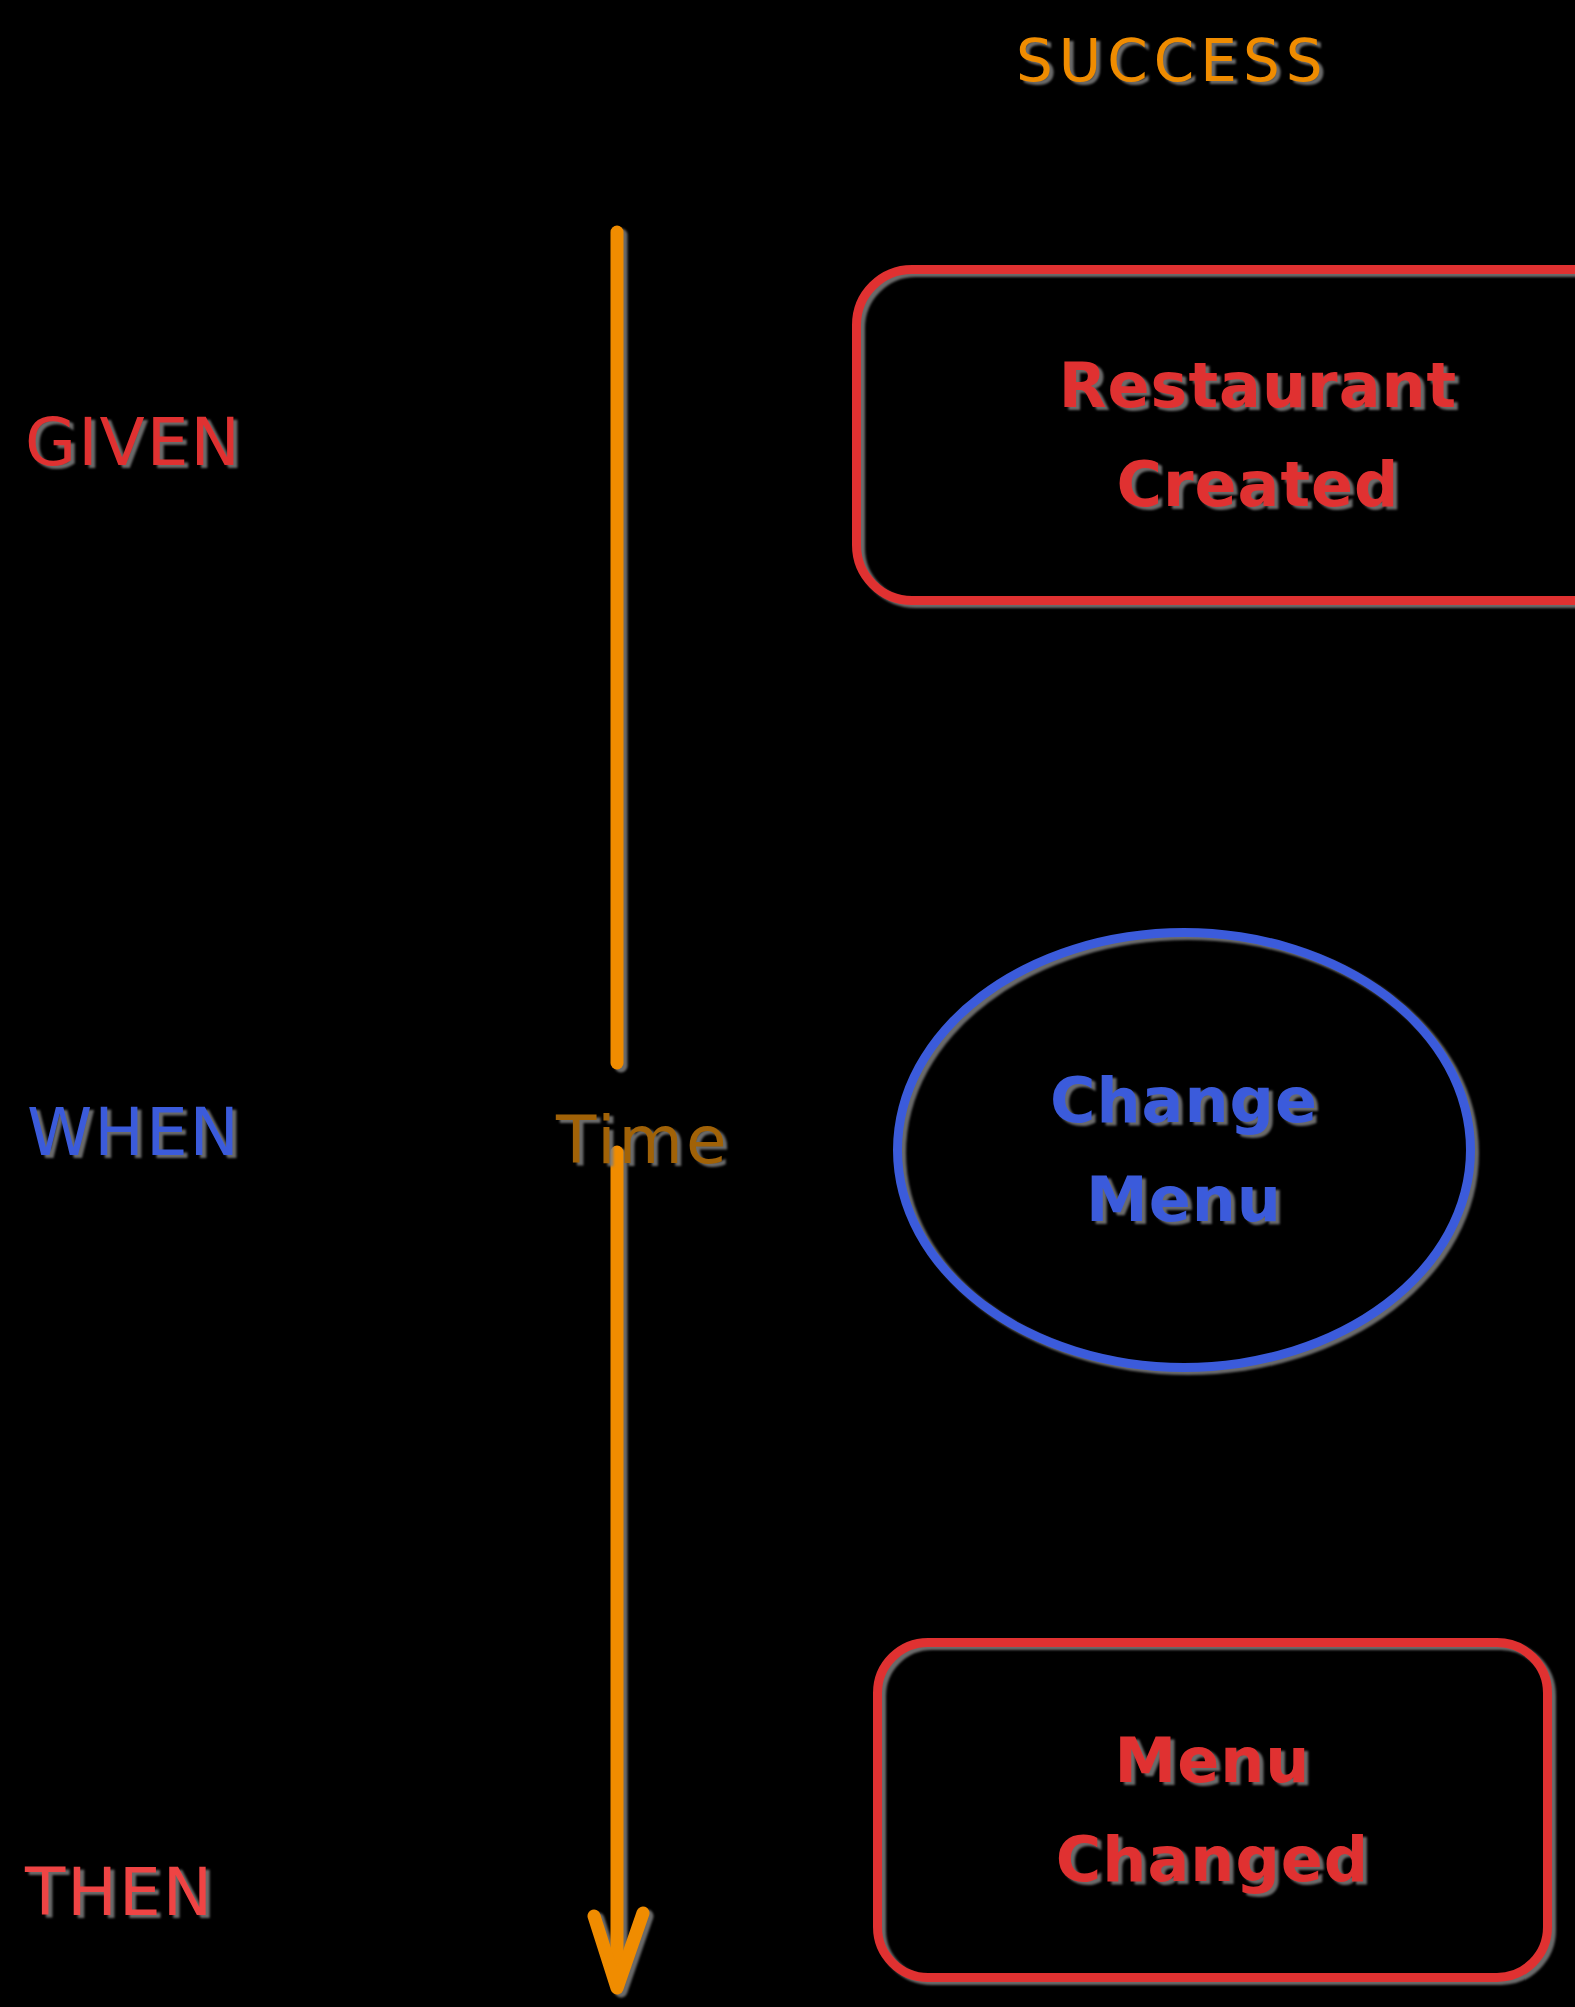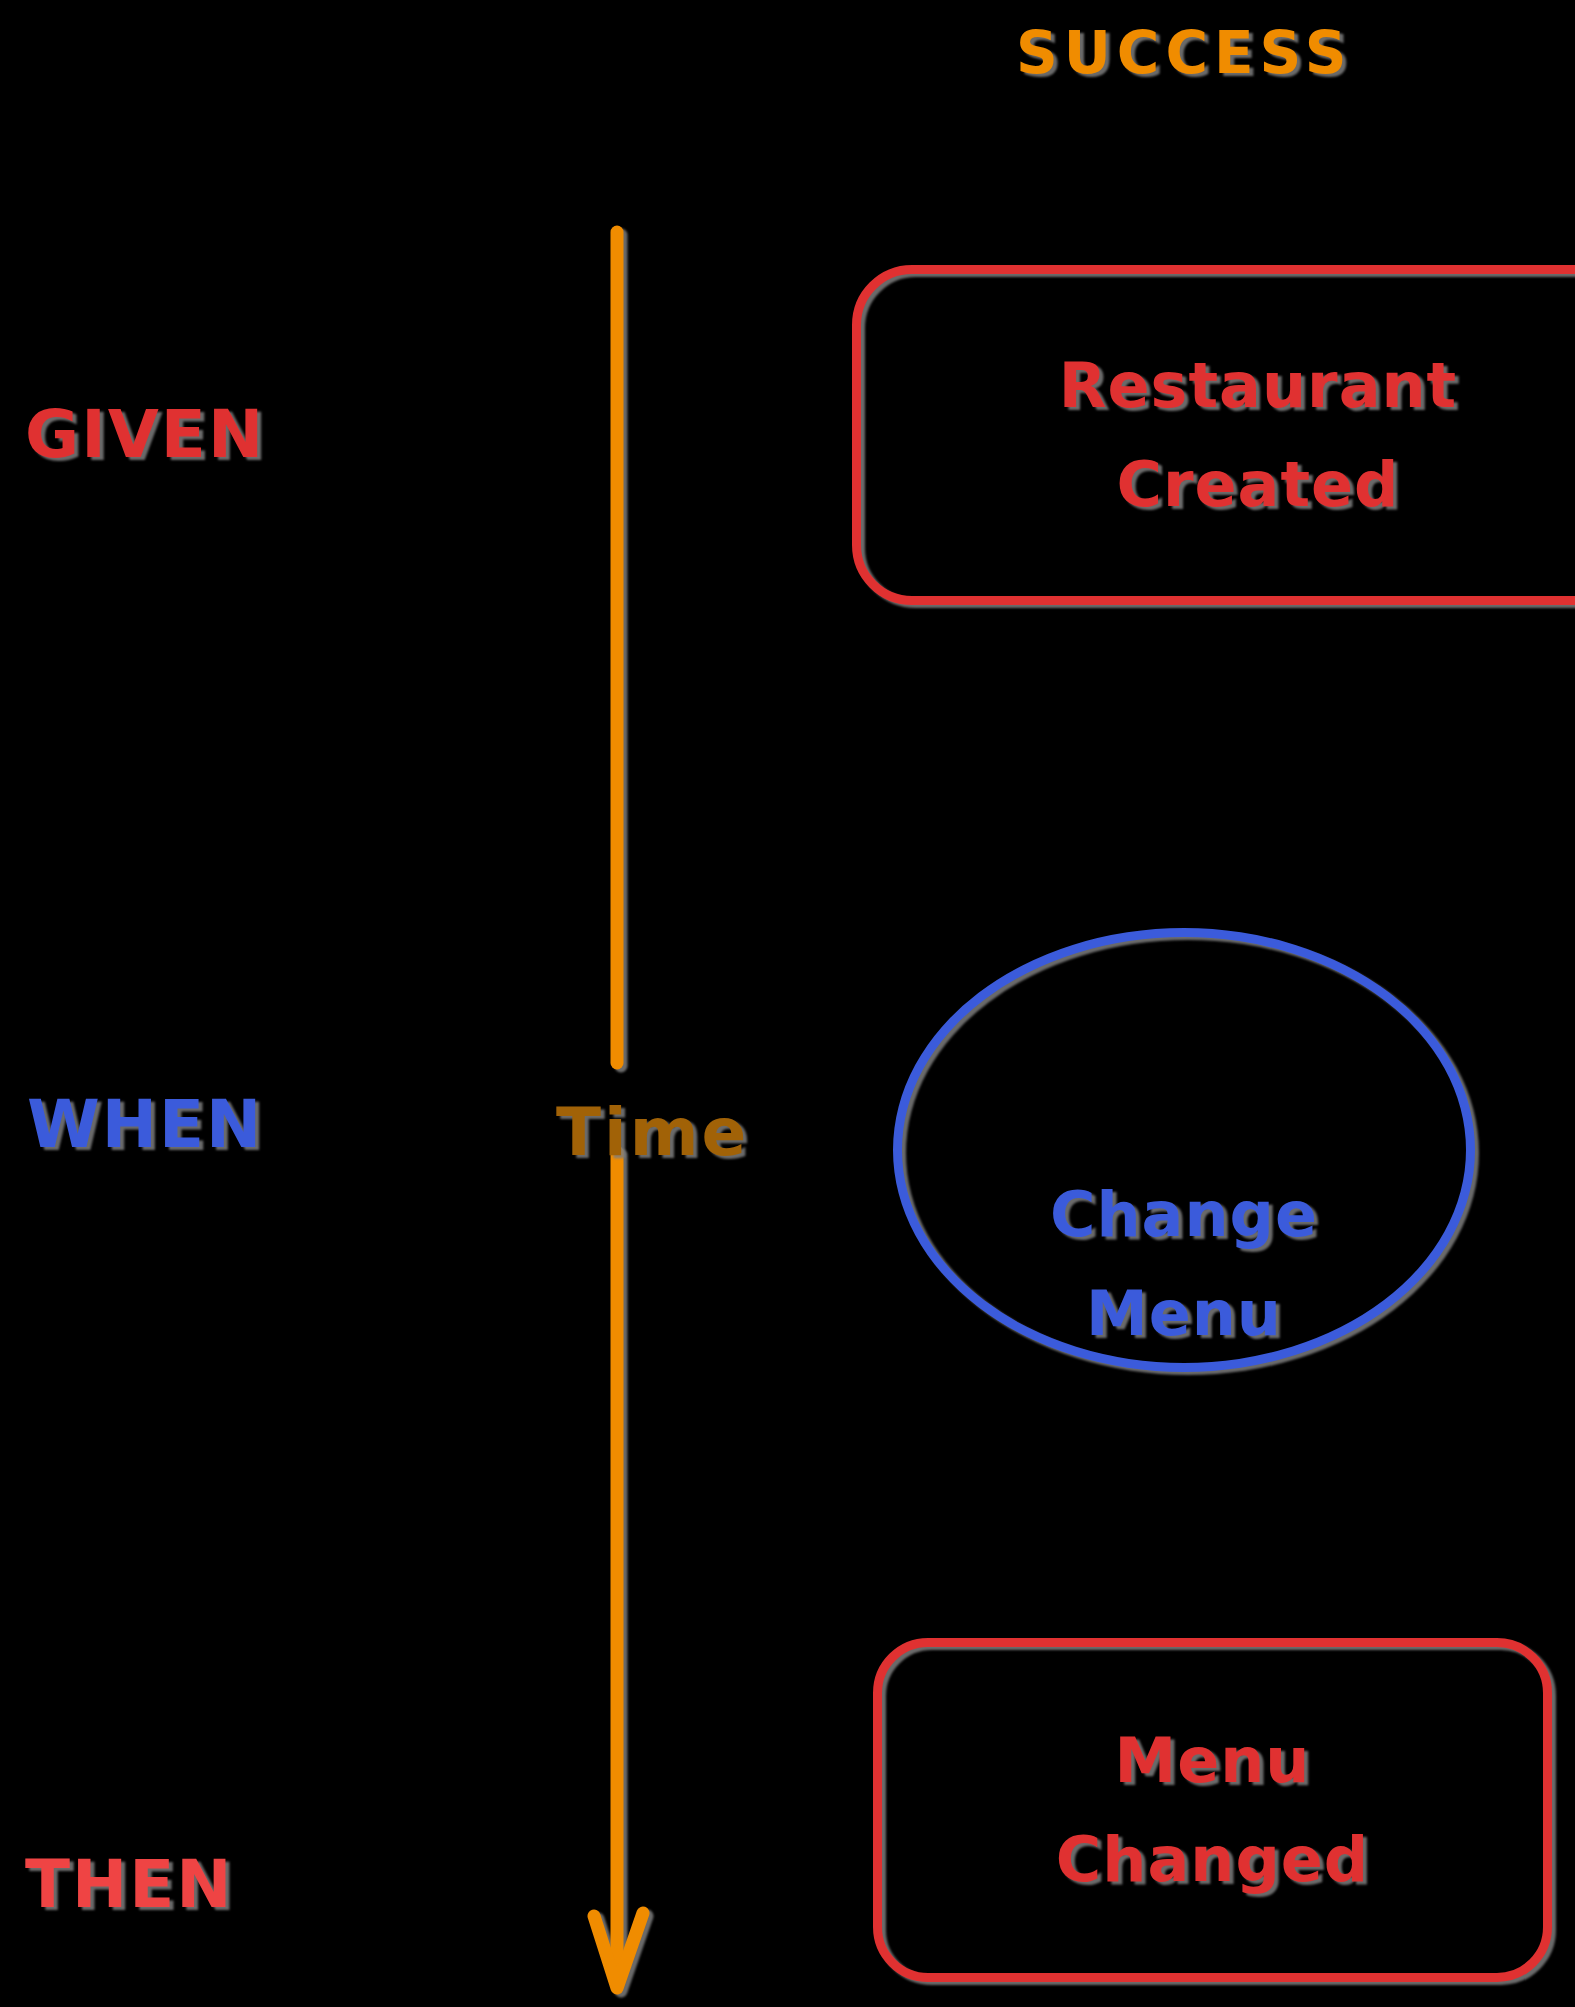--- a/index.html
+++ b/index.html
@@ -13,23 +13,24 @@
     height: 2007px;
     background: #000000;
     overflow: hidden;
     font-family: "DejaVu Sans", "Liberation Sans", sans-serif;
   }
   .sketch {
     filter: drop-shadow(4px 3px 1px rgba(125,125,125,0.85));
   }
   .label {
     position: absolute;
-    font-weight: bold;
+    font-weight: normal;
     white-space: nowrap;
     line-height: 1;
+    margin-top: 8px;
   }
   .label.success {
     left: 1016px; top: 24px;
     font-size: 58px;
     letter-spacing: 6px;
     color: #f08c00;
   }
   .label.given {
     left: 25px; top: 402px;
     font-size: 66px;
@@ -80,21 +81,20 @@
     border-radius: 60px;
     color: #e03131;
   }
   .node.restaurant-box .node-text { max-width: 500px; }
   .node.change-ellipse {
     left: 893px; top: 928px;
     width: 582px; height: 444px;
     border: 9px solid #3b5bdb;
     border-radius: 50%;
     color: #3b5bdb;
-    align-items: flex-end;
   }
   .node.change-ellipse .node-text { max-width: 320px; }
   .node.menu-box {
     left: 873px; top: 1638px;
     width: 679px; height: 344px;
     border: 9px solid #e03131;
     border-radius: 55px;
     color: #e03131;
     text-align: center;
   }

